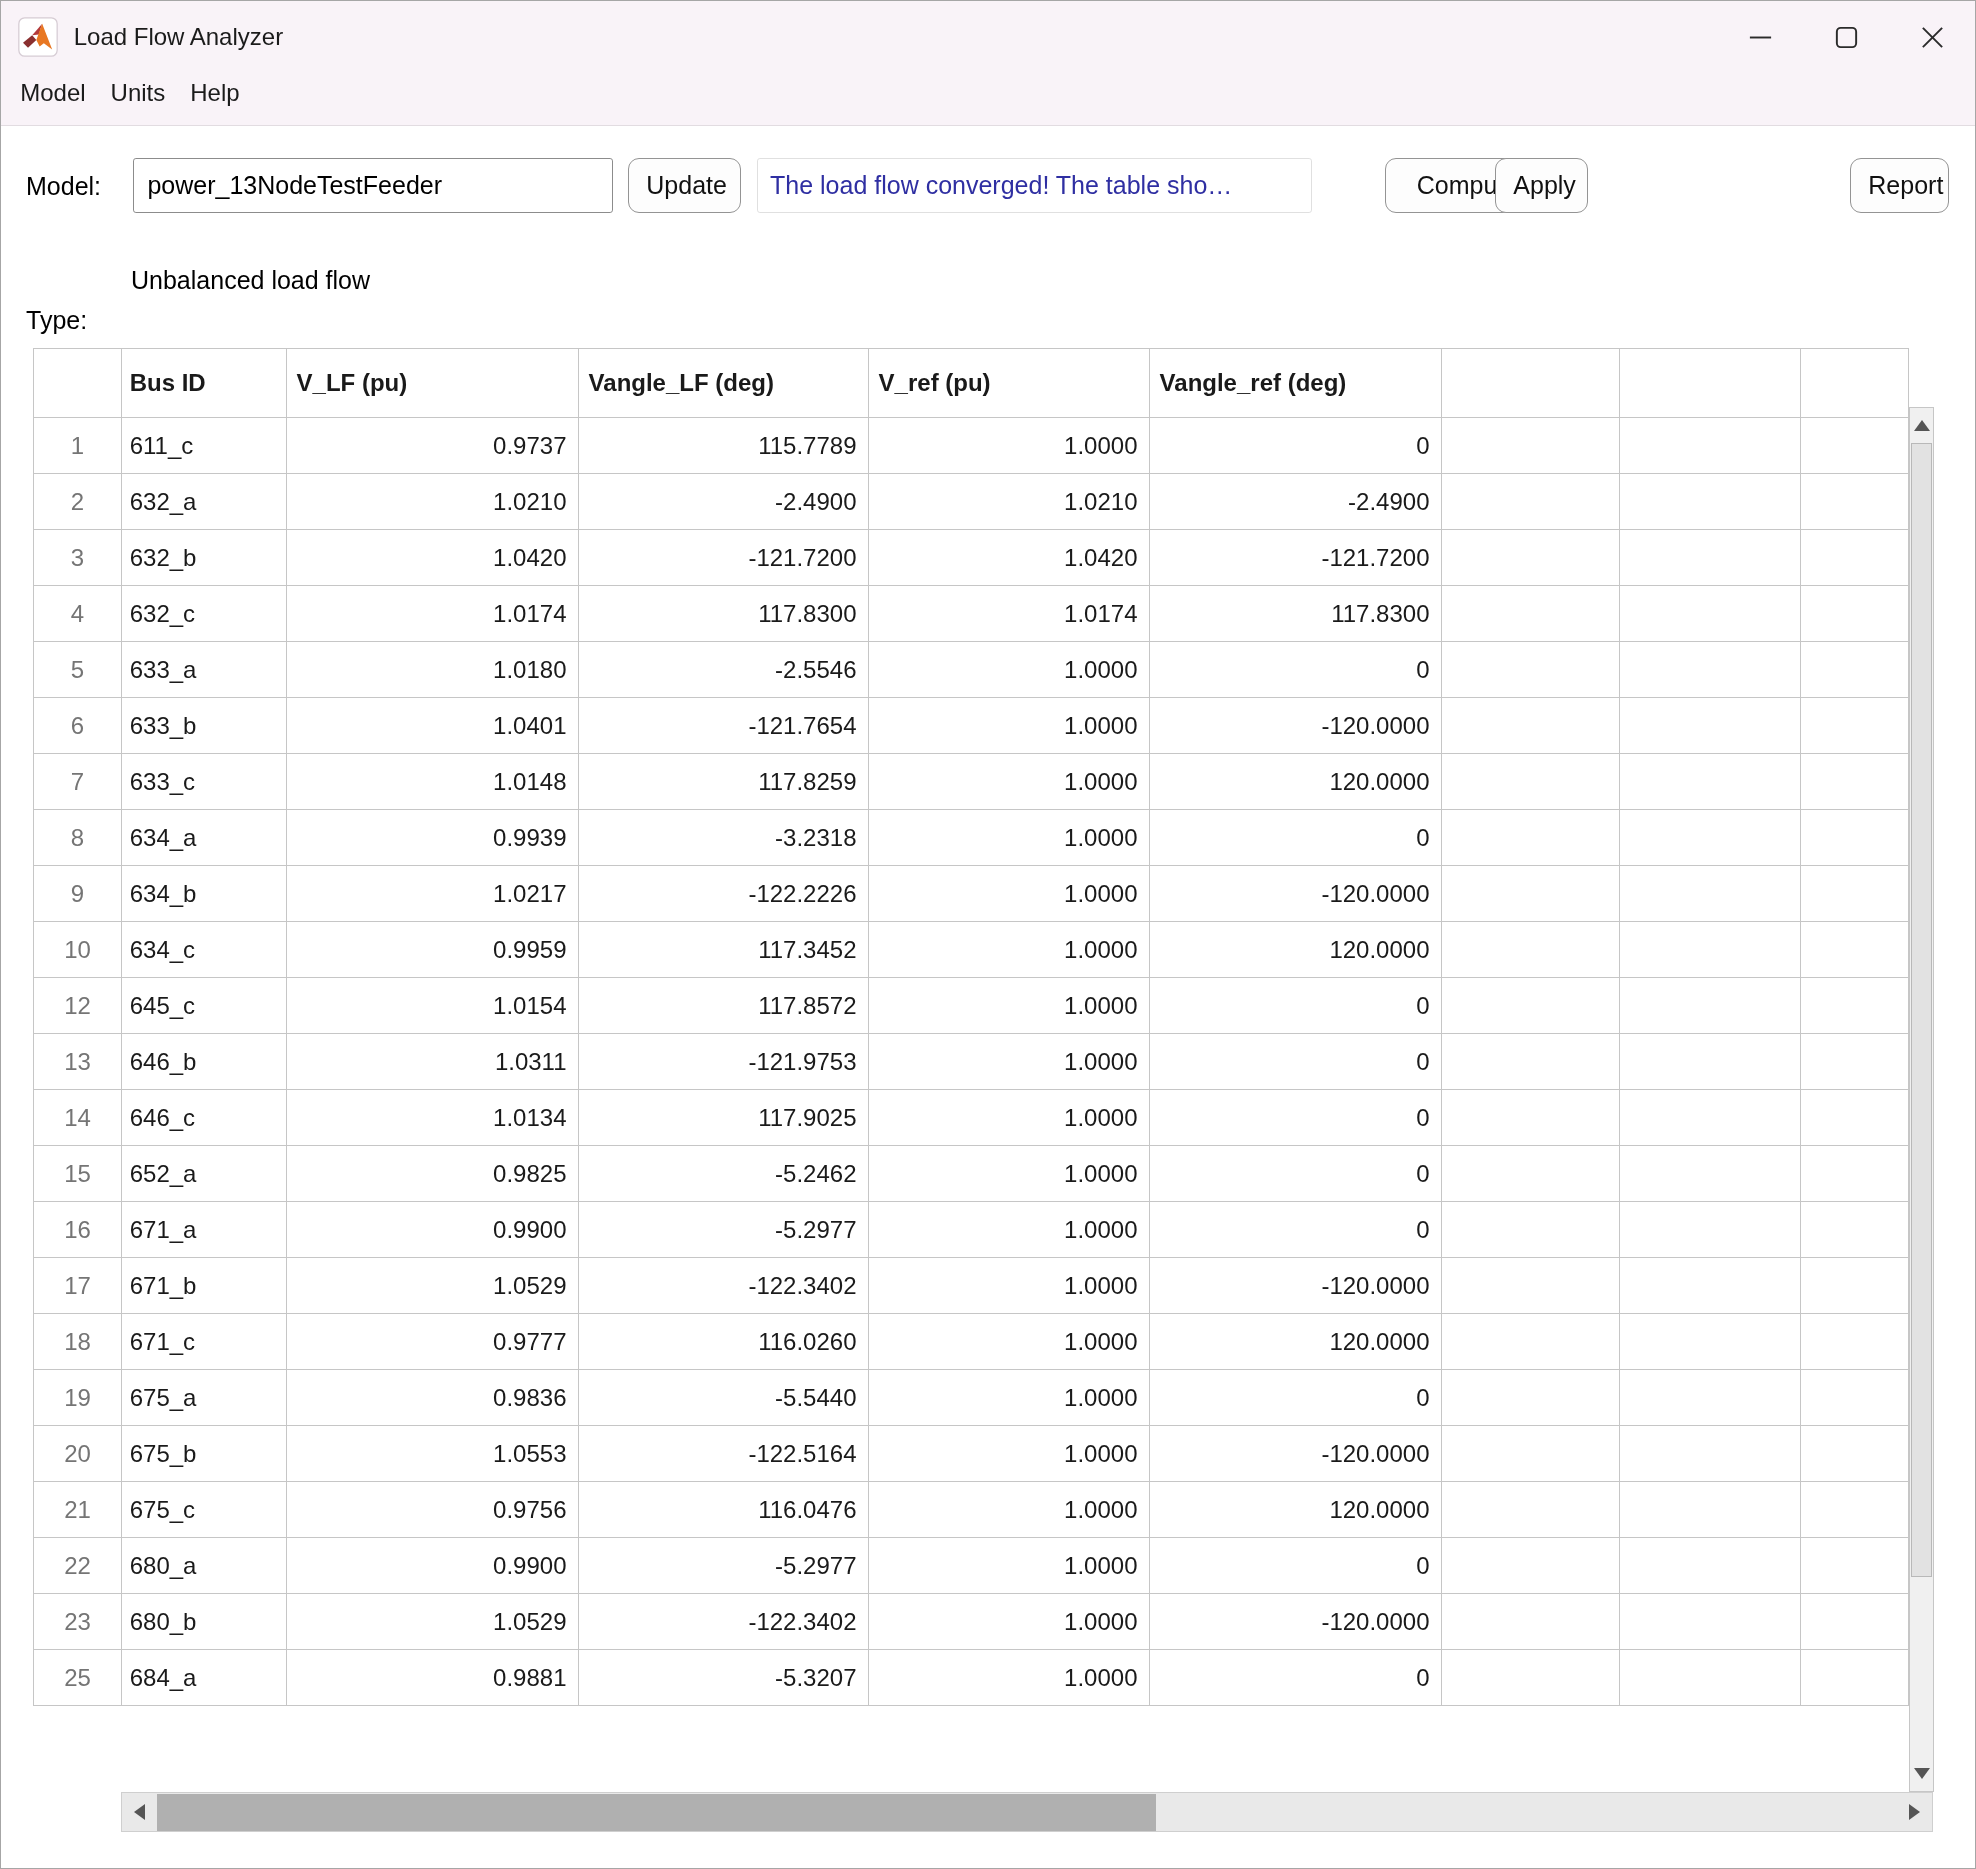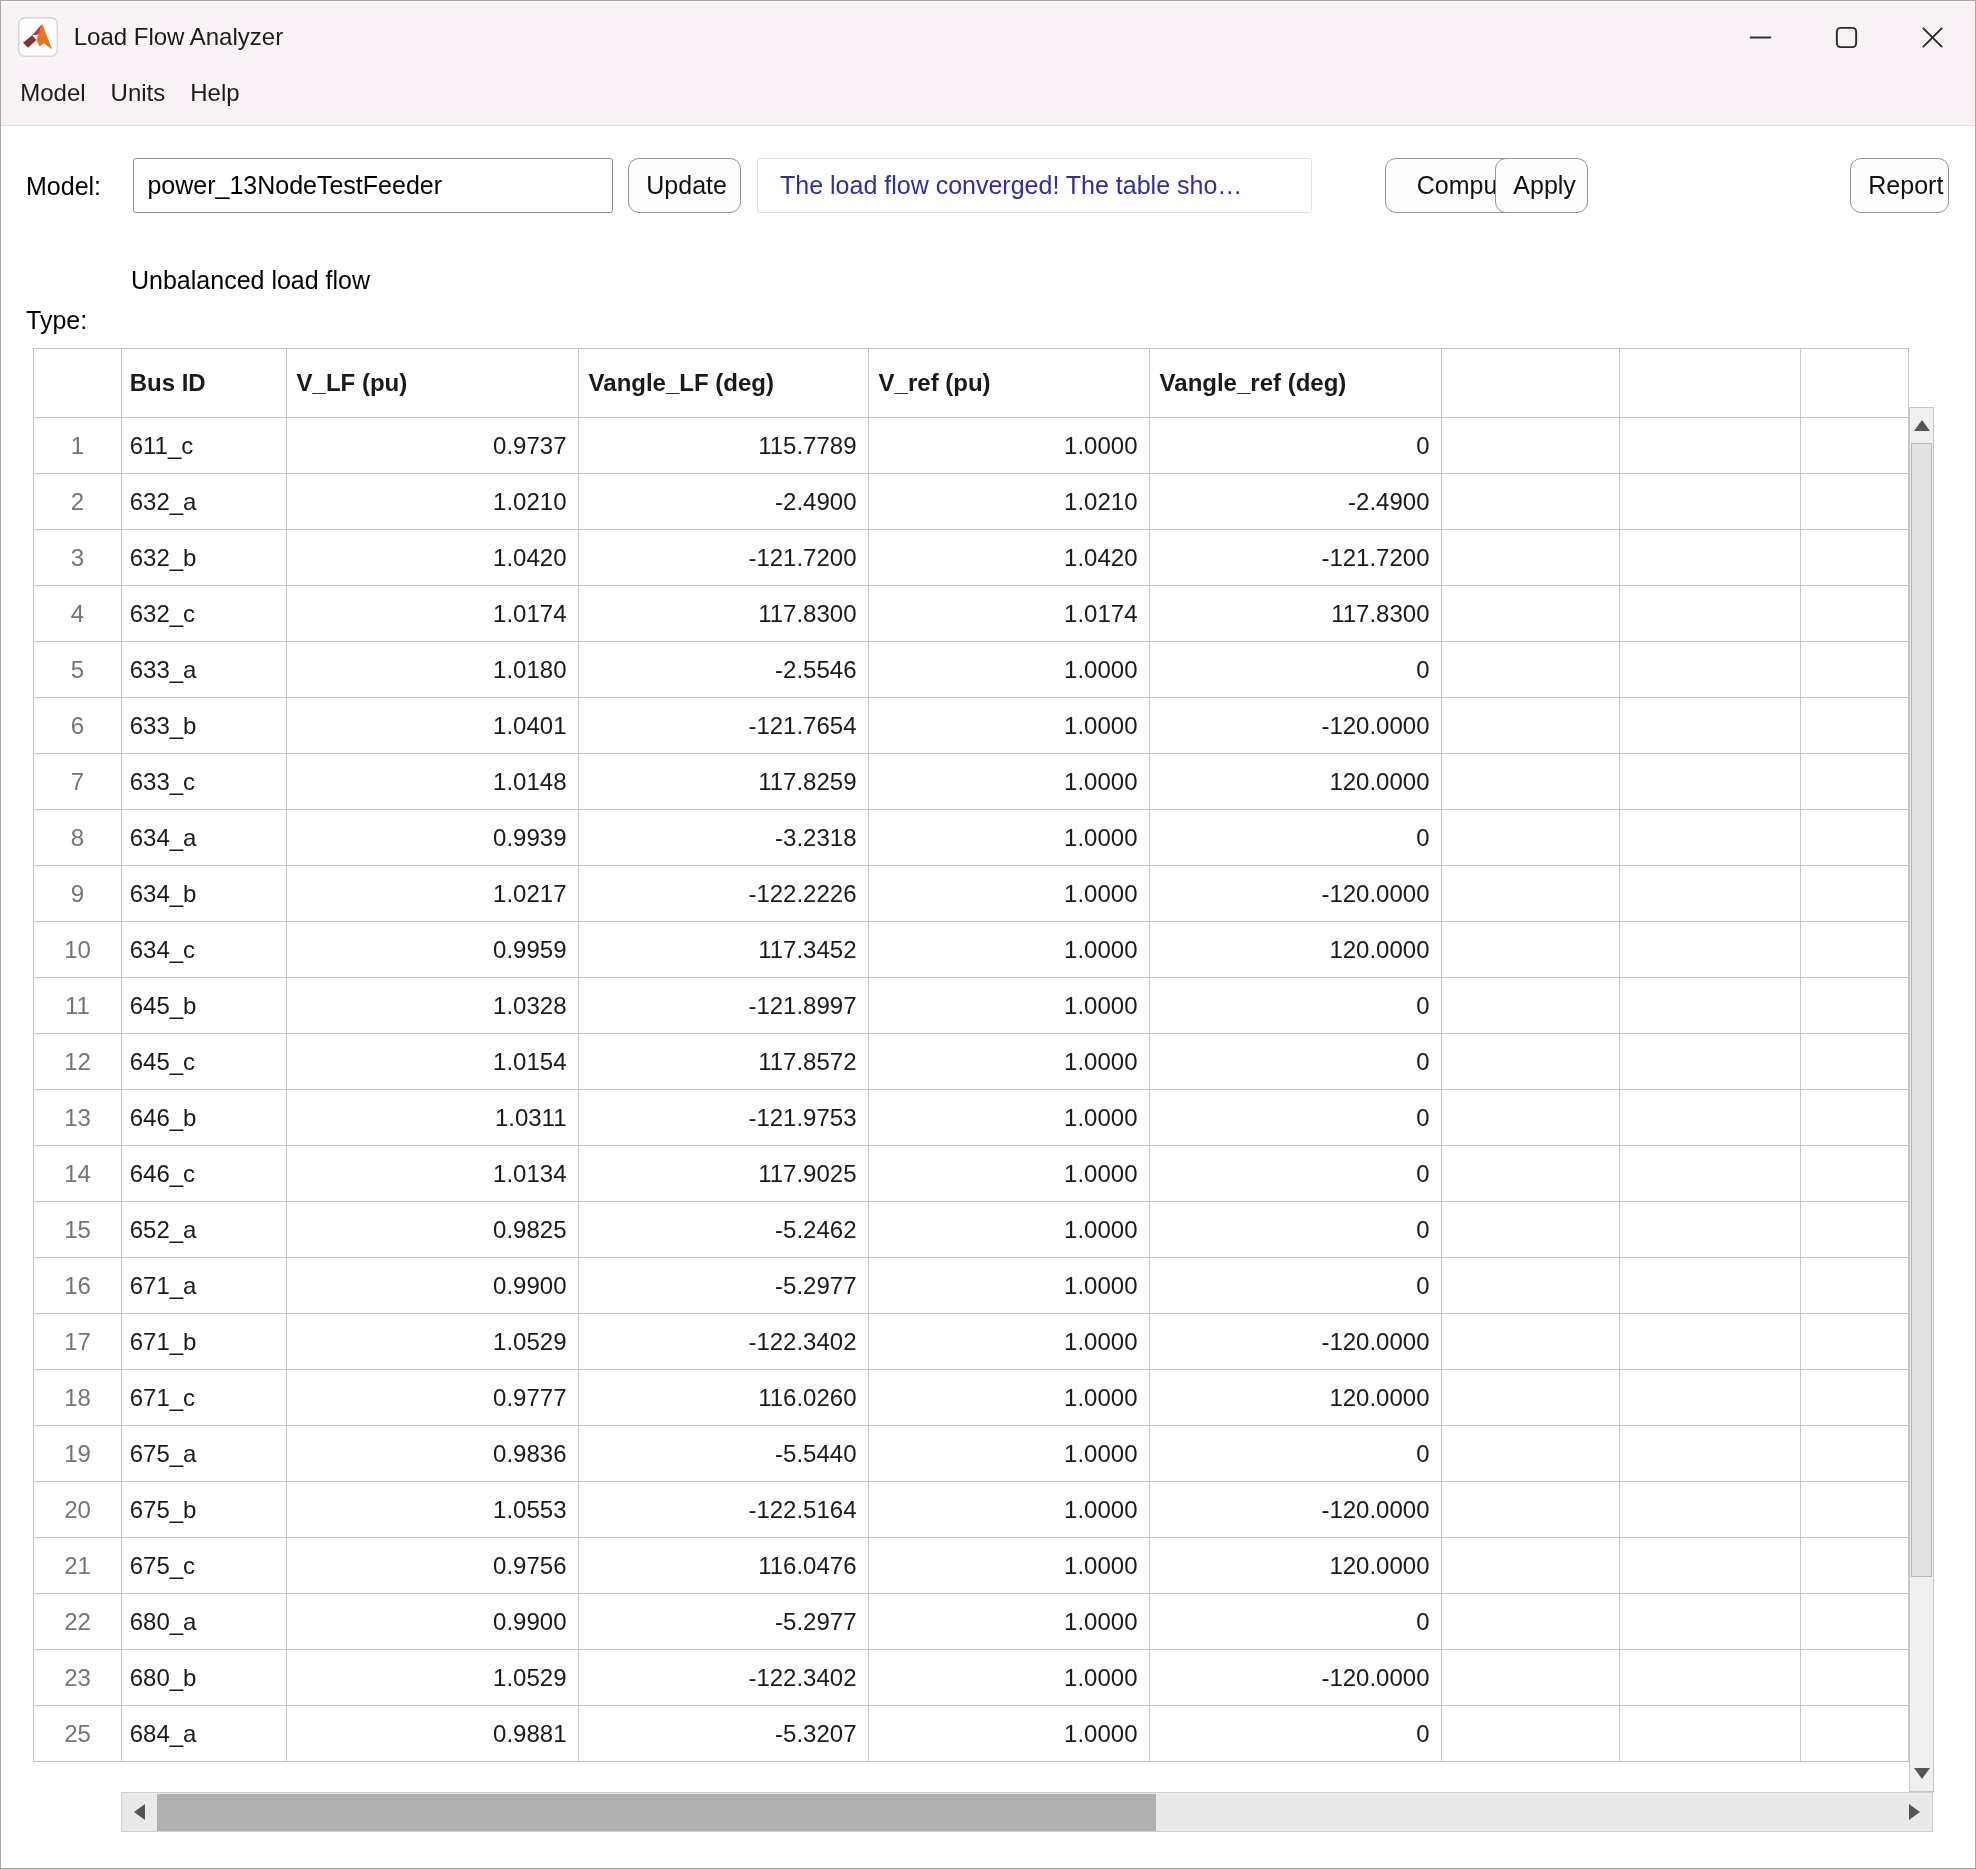--- a/index.html
+++ b/index.html
@@ -28,21 +28,21 @@
     font-family: "Liberation Sans", sans-serif; color: #000; background: #fff; }
   .btn { position: absolute; height: 55px; background: #fdfdfd; border: 1px solid #949494;
     border-radius: 11px; font-size: 25px; font-family: "Liberation Sans", sans-serif;
     color: #111; padding: 0 17.3px; }
   .btn-update { left: 627px; top: 157px; width: 113px; }
   .btn-compute { left: 1384px; top: 157px; width: 165px; }
   .btn-apply { left: 1494px; top: 157px; width: 93px; }
   .btn-report { left: 1849px; top: 157px; width: 99px; }
   .status-box { position: absolute; left: 756px; top: 157px; width: 555px; height: 55px;
     background: #ffffff; border: 1px solid #e0e0e0; border-radius: 2.9px;
-    display: flex; align-items: center; padding: 0 22px; font-size: 25px; color: #2f2fa2;
+    display: flex; align-items: center; padding: 0 12px; font-size: 25px; color: #2f2fa2;
     white-space: nowrap; overflow: hidden; }
 
   
   .type-label { left: 25px; top: 265px; margin-top: 40px; }
   .type-value { left: 130px; top: 265px; }
 
   
   .table-wrap { position: absolute; left: 32px; top: 347px; width: 1901px; height: 1444px;
     overflow: hidden; background: #fff; }
   table.grid { border-collapse: collapse; table-layout: fixed; width: 1875px;
@@ -261,31 +261,20 @@
     <td class="cell-left">634_c</td>
     <td class="num">0.9959</td>
     <td class="num">117.3452</td>
     <td class="num">1.0000</td>
     <td class="num">120.0000</td>
     <td></td>
     <td></td>
     <td></td>
   </tr>
           <tr>
-    <td class="c-num">11</td>
-    <td class="cell-left">645_b</td>
-    <td class="num">1.0328</td>
-    <td class="num">-121.8997</td>
-    <td class="num">1.0000</td>
-    <td class="num">0</td>
-    <td></td>
-    <td></td>
-    <td></td>
-  </tr>
-          <tr>
     <td class="c-num">12</td>
     <td class="cell-left">645_c</td>
     <td class="num">1.0154</td>
     <td class="num">117.8572</td>
     <td class="num">1.0000</td>
     <td class="num">0</td>
     <td></td>
     <td></td>
     <td></td>
   </tr>

